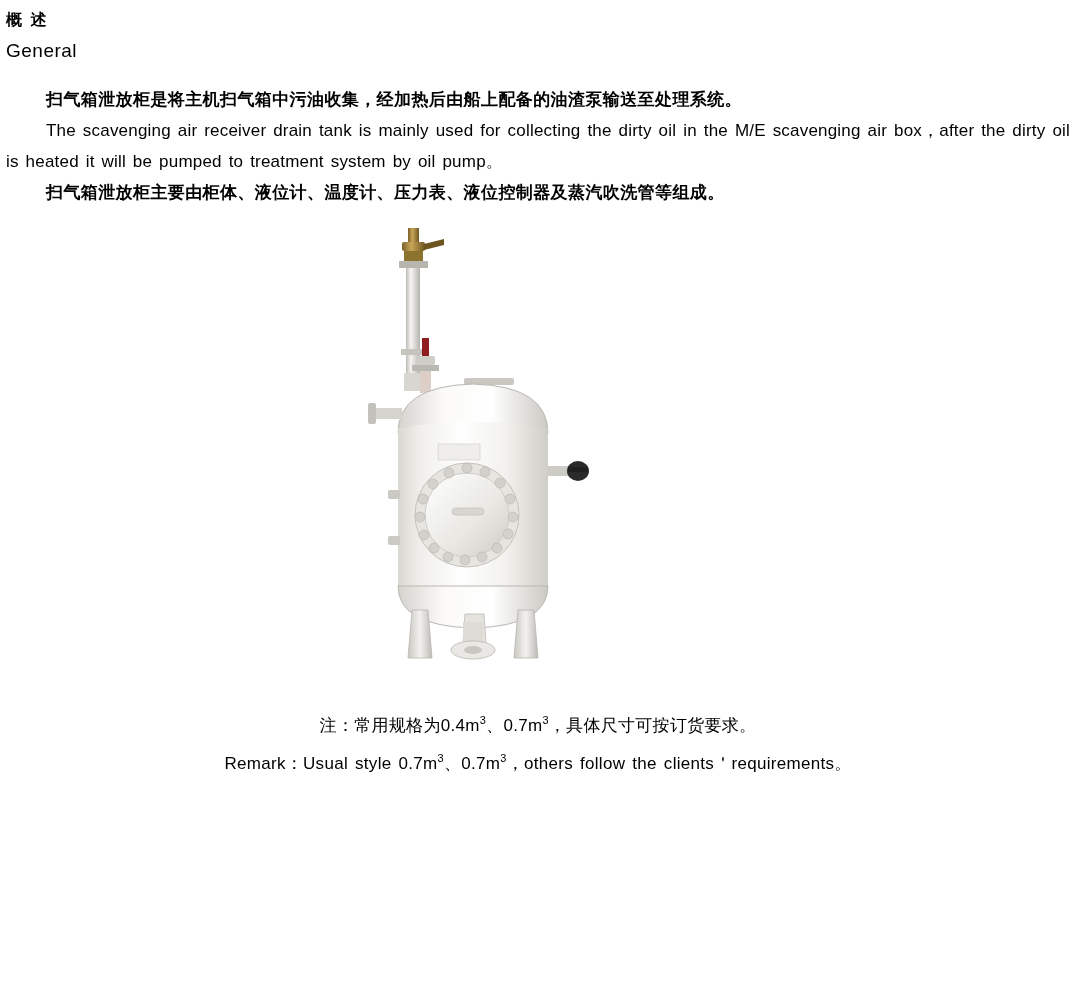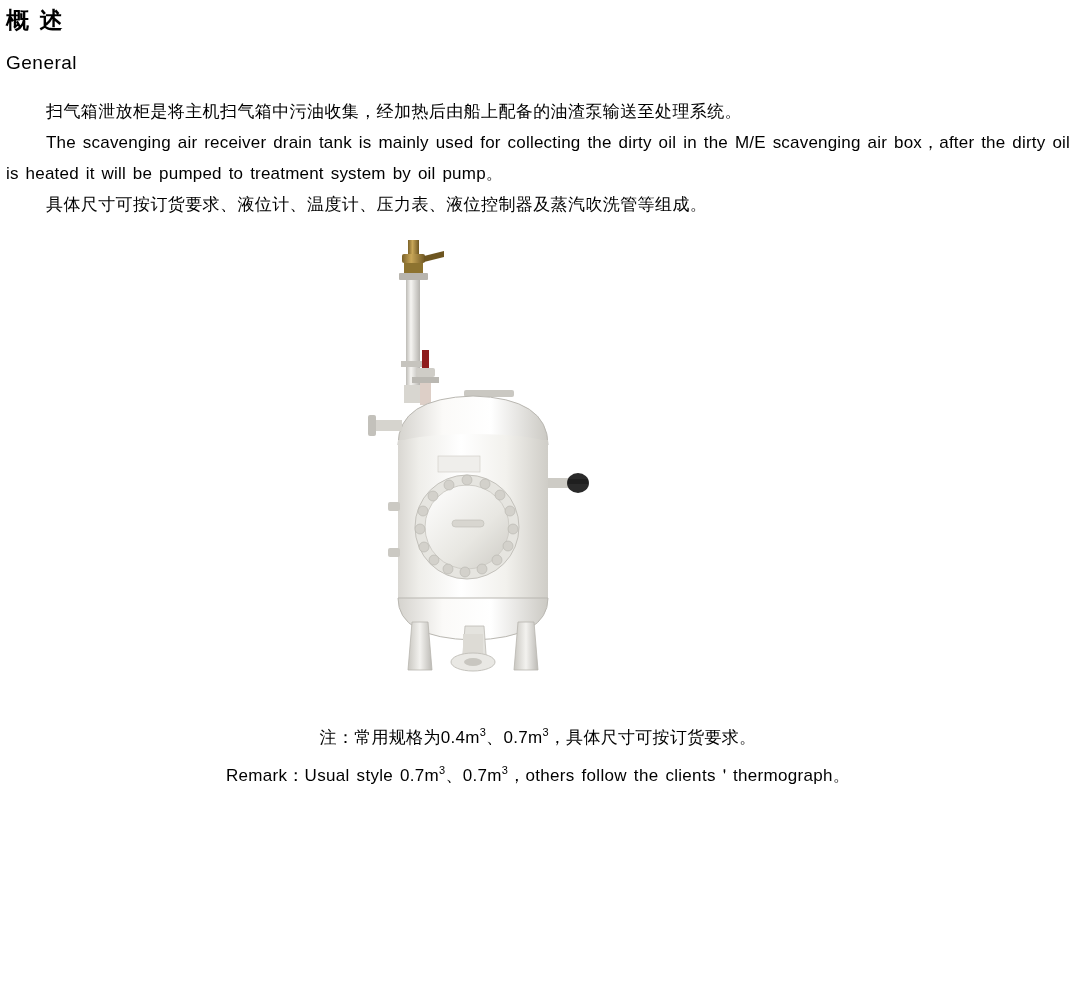--- a/index.html
+++ b/index.html
@@ -16,43 +16,44 @@
     overflow: hidden;
   }
   .page {
     position: relative;
     width: 1076px;
     height: 997px;
     box-sizing: border-box;
     padding: 0 6px;
   }
   .sec-title-cn {
-    font-size: 23px;
+    font-size: 16px;
     font-weight: bold;
     letter-spacing: 2px;
     margin: 6px 0 2px 0;
     line-height: 28px;
   }
   .sec-title-en {
     font-size: 19px;
     font-weight: normal;
     letter-spacing: 0.5px;
-    margin: 16px 0 4px 0;
+    margin: 4px 0 4px 0;
     line-height: 26px;
   }
   .para {
     font-size: 17px;
     line-height: 31px;
     margin: 0;
     text-align: justify;
     text-justify: inter-character;
   }
   .para.cn {
     text-indent: 40px;
     letter-spacing: 0.4px;
+    font-weight: bold;
   }
   .para.en {
     text-indent: 40px;
     letter-spacing: 0.2px;
     word-spacing: 2px;
   }
   .block-general {
     margin-top: 20px;
   }
   .sec2 {
@@ -90,21 +91,21 @@
 
 <div class="page">
 
   <div class="section">
     <div class="sec-title-cn">概 述</div>
     <div class="sec-title-en">General</div>
 
     <div class="block-general">
       <p class="para cn">扫气箱泄放柜是将主机扫气箱中污油收集，经加热后由船上配备的油渣泵输送至处理系统。</p>
       <p class="para en">The scavenging air receiver drain tank is mainly used for collecting the dirty oil in the M/E scavenging air box，after the dirty oil is heated it will be pumped to treatment system by oil pump。</p>
-      <p class="para cn">具体尺寸可按订货要求、液位计、温度计、压力表、液位控制器及蒸汽吹洗管等组成。</p>
+      <p class="para cn">扫气箱泄放柜主要由柜体、液位计、温度计、压力表、液位控制器及蒸汽吹洗管等组成。</p>
     </div>
   </div>
 
 
   <div class="figure-wrap">
     <div class="figure-inner">
       <svg width="340" height="460" viewBox="0 0 340 460">
         <defs>
           <linearGradient id="bodyGrad" x1="0" y1="0" x2="1" y2="0">
             <stop offset="0%" stop-color="#d9d7d2"></stop>
@@ -208,17 +209,17 @@
         <ellipse cx="105" cy="432" rx="9" ry="4" fill="#c8c6c0"></ellipse>
       </svg>
     </div>
   </div>
 
   <div class="remark">
     <div class="remark-line">
       <span>注：常用规格为0.4m</span><sup>3</sup><span>、0.7m</span><sup>3</sup><span>，具体尺寸可按订货要求。</span>
     </div>
     <div class="remark-line">
-      <span>Remark：Usual style 0.7m</span><sup>3</sup><span>、0.7m</span><sup>3</sup><span>，others follow the clients＇thermograph。</span>
+      <span>Remark：Usual style 0.7m</span><sup>3</sup><span>、0.7m</span><sup>3</sup><span>，others follow the clients＇requirements。</span>
     </div>
   </div>
 
 </div>
 
 </body></html>

